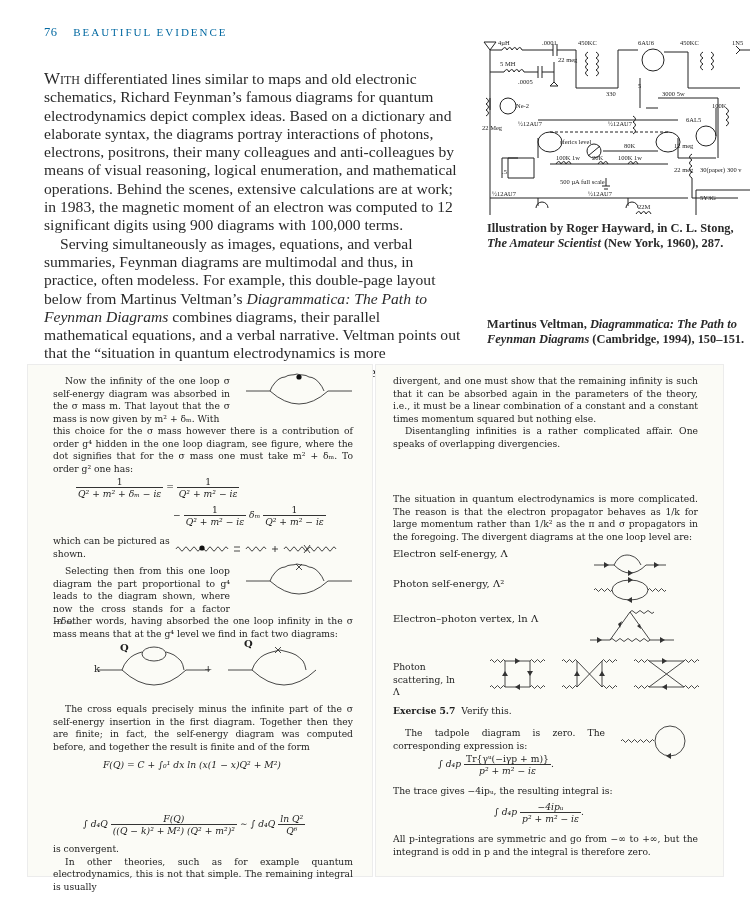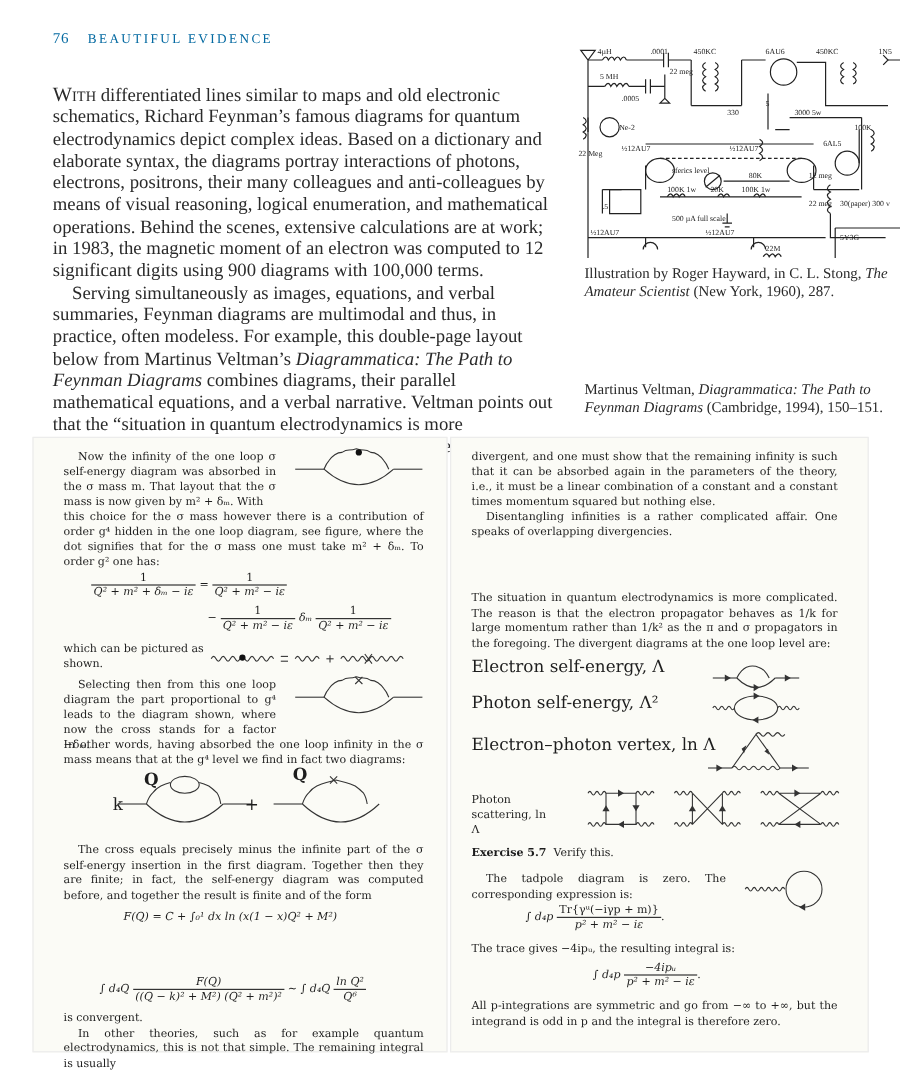--- a/index.html
+++ b/index.html
@@ -10,39 +10,39 @@
   .running-head .num { margin-right: 12px; }
   .running-head .title { letter-spacing: 2px; font-size: 11px; }
   .main-text { position: absolute; left: 44px; top: 70px; width: 420px;
                font-family: "Liberation Serif", serif; font-size: 15.6px; line-height: 18.3px; color: #2a2a2a; }
   .main-text p { margin: 0; }
   .main-text p.indent { text-indent: 16px; }
   .smallcaps { font-variant: small-caps; font-size: 17px; }
   .ital { font-style: italic; }
   .schematic { position: absolute; left: 478px; top: 38px; width: 272px; height: 177px; }
   .caption { position: absolute; left: 487px; font-family: "Liberation Serif", serif; font-size: 12.4px;
-             line-height: 14.6px; color: #2a2a2a; width: 260px; }
+             line-height: 14.6px; color: #2a2a2a; width: 260px; font-weight: bold; }
   .caption-1 { top: 221px; }
   .caption-2 { top: 317px; }
 
   .spread { position: absolute; left: 7px; top: 364px; width: 717px; height: 513px; }
   .page { position: absolute; top: 0; height: 513px; background: #fbfbf6; border: 1px solid #ececec; box-sizing: border-box; }
   .page-left { left: 20px; width: 346px; }
   .page-right { left: 368px; width: 349px; }
   .ptext { position: absolute; font-family: "DejaVu Serif", serif; font-size: 9.2px; line-height: 12.6px;
            color: #1d1d1d; text-align: justify; }
   .ptext p { margin: 0; }
   .ptext .ind { text-indent: 12px; }
   .mi { font-style: italic; }
   .eq { position: absolute; font-family: "DejaVu Serif", serif; font-size: 9.2px; color: #1d1d1d; }
   .frac { display: inline-block; vertical-align: middle; text-align: center; }
   .frac .n { display: block; padding: 0 2px; }
   .frac .d { display: block; border-top: 1px solid #333; padding: 0 2px; }
   .sec-head { position: absolute; font-family: "DejaVu Serif", serif; font-weight: bold; font-size: 10px; color: #1d1d1d; }
-  .dlabel { position: absolute; font-family: "DejaVu Serif", serif; font-size: 14px; color: #1d1d1d; }
+  .dlabel { position: absolute; font-family: "DejaVu Serif", serif; font-size: 10px; color: #1d1d1d; }
   svg.fd { position: absolute; overflow: visible; }
   svg.fd path, svg.fd line, svg.fd ellipse, svg.fd circle, svg.fd polyline { fill: none; stroke: #333; stroke-width: 0.9; }
   svg.fd .dot { fill: #111; stroke: none; }
   svg.fd .arrow { fill: #333; stroke: none; }
   .bold { font-weight: bold; }
 </style>
 </head>
 <body>
 
 <div class="running-head">

